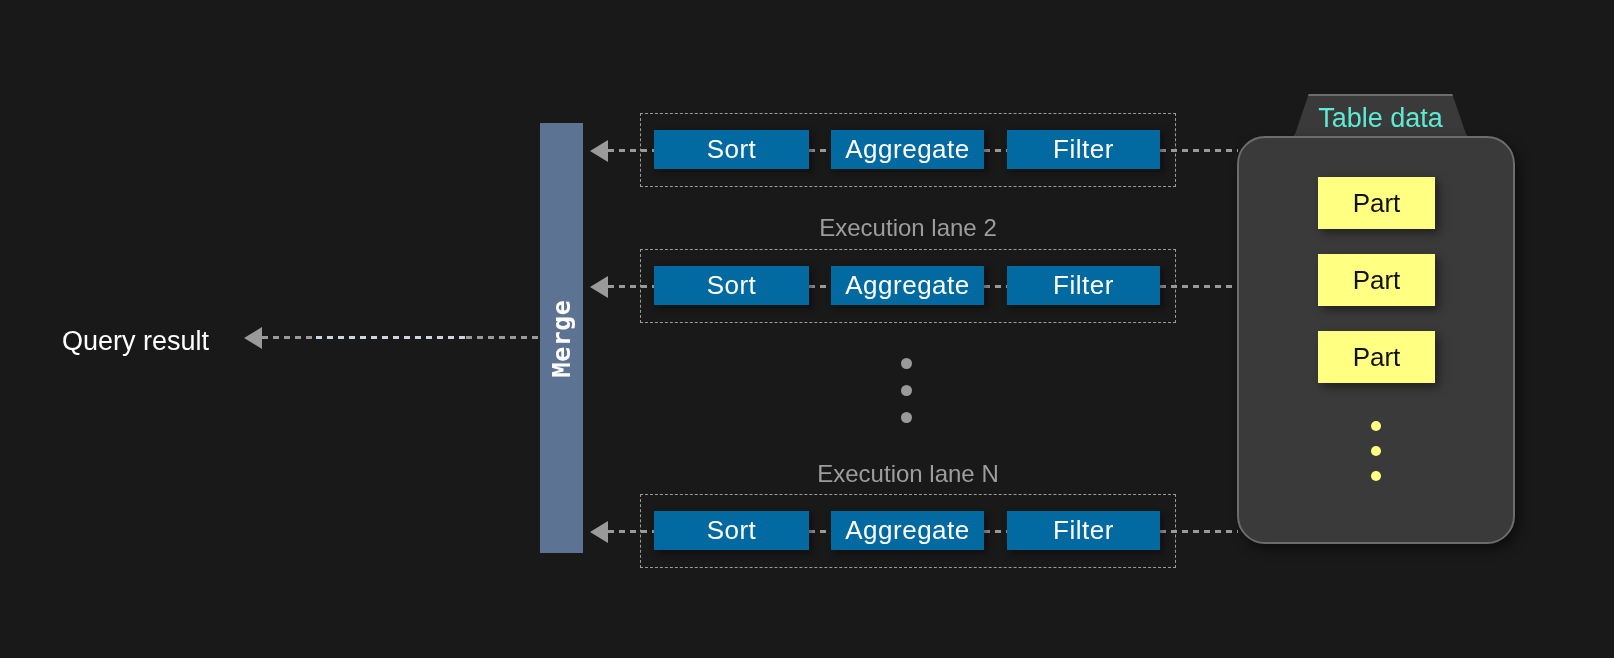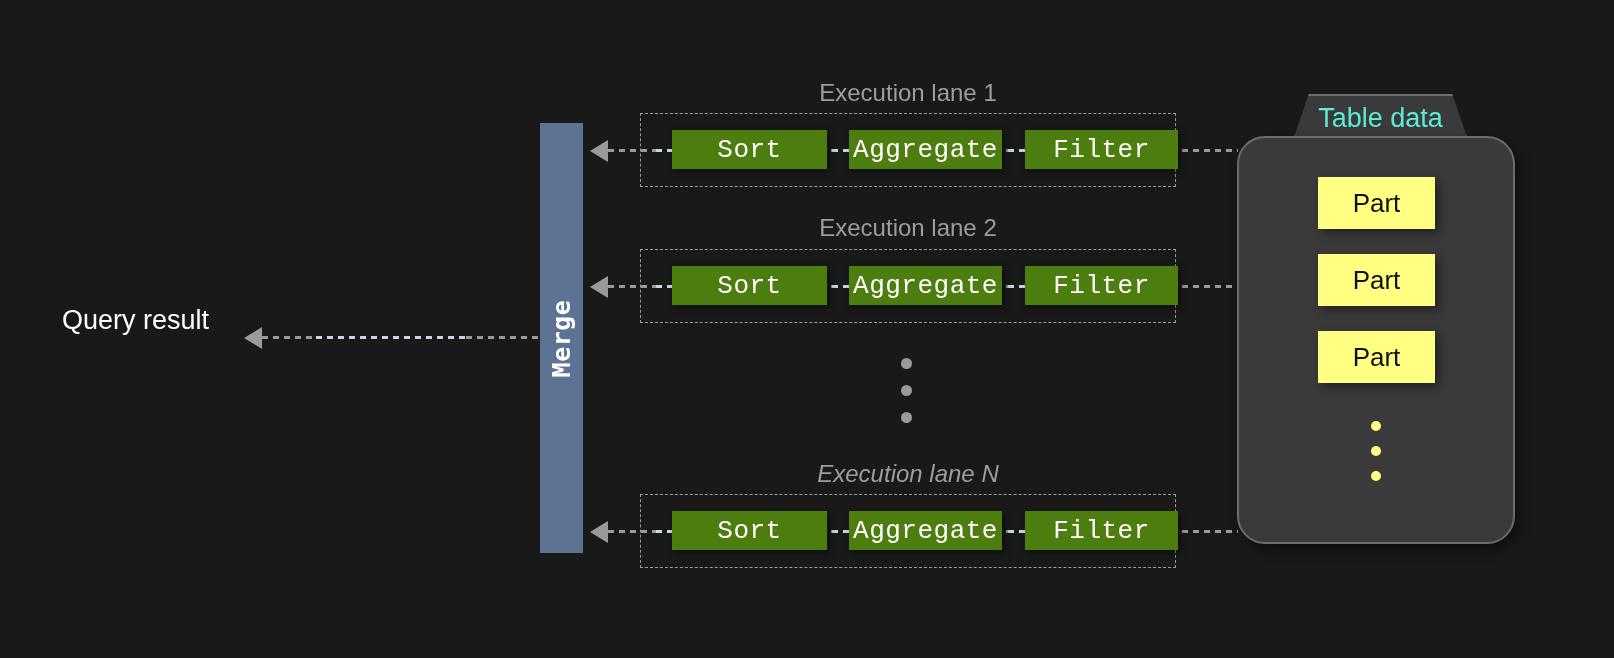--- a/index.html
+++ b/index.html
@@ -53,30 +53,29 @@
     font-family: "DejaVu Sans Mono", monospace;
     font-weight: 700;
     letter-spacing: 0.5px;
     transform: rotate(-90deg);
     white-space: nowrap;
   }
 
   
   .op-box {
     position: absolute;
-    background: #4d7c0f;
+    background: #0369a1;
     display: flex;
     align-items: center;
     justify-content: center;
     color: #ffffff;
-    font-family: Liberation Mono, monospace;
+    font-family: Liberation Sans, sans-serif;
     font-size: 26px;
     letter-spacing: 0.5px;
     box-shadow: 3px 3px 7px rgba(0,0,0,0.45);
-    margin-left: 18px;
   }
 
   
   .query-result {
     position: absolute;
     color: #ffffff;
     font-size: 27px;
     font-family: "Liberation Sans", sans-serif;
     white-space: nowrap;
   }
@@ -144,34 +143,33 @@
     font-size: 26px;
     font-family: "Liberation Sans", sans-serif;
     box-shadow: 4px 4px 9px rgba(0,0,0,0.45);
   }
 </style>
 </head>
 <body>
 
 <div id="stage">
 
-  <div class="query-result" style="left:62px; top:305px;">Query result</div>
+  <div class="query-result" style="left:62px; top:326px;">Query result</div>
 
   <div class="arrowhead" style="left:244px; top:327px;"></div>
 
   <div class="dotline" style="left:262px; top:336px; width:54px;"></div>
   <div class="dotline over-box" style="left:316px; top:336px; width:150px;"></div>
   <div class="dotline" style="left:466px; top:336px; width:76px;"></div>
 
 
   <div class="merge-bar" style="left:540px; top:123px; width:43px; height:430px;">
     <span class="merge-label">Merge</span>
   </div>
 
-  <div class="lane-label" style="left:640px; top:79px; width:536px;">Execution lane 1</div>
 
   <div class="lane-frame" style="left:640px; top:113px; width:536px; height:74px;"></div>
 
   <div class="arrowhead" style="left:590px; top:140px;"></div>
   <div class="dotline" style="left:608px; top:149px; width:48px;"></div>
   <div class="dotline over-box" style="left:656px; top:149px; width:153px;"></div>
   <div class="dotline" style="left:809px; top:149px; width:23px;"></div>
   <div class="dotline over-box" style="left:832px; top:149px; width:152px;"></div>
   <div class="dotline" style="left:984px; top:149px; width:24px;"></div>
   <div class="dotline over-box" style="left:1008px; top:149px; width:152px;"></div>
@@ -197,21 +195,21 @@
   <div class="op-box" style="left:654px; top:266px; width:155px; height:39px;">Sort</div>
   <div class="op-box" style="left:831px; top:266px; width:153px; height:39px;">Aggregate</div>
   <div class="op-box" style="left:1007px; top:266px; width:153px; height:39px;">Filter</div>
 
   <div class="vdots" style="left:901px; top:358px;">
     <span></span>
     <span></span>
     <span></span>
   </div>
 
-  <div class="lane-label" style="left:640px; top:460px; width:536px;font-style:italic;">Execution lane N</div>
+  <div class="lane-label" style="left:640px; top:460px; width:536px;">Execution lane N</div>
 
   <div class="lane-frame" style="left:640px; top:494px; width:536px; height:74px;"></div>
 
   <div class="arrowhead" style="left:590px; top:521px;"></div>
   <div class="dotline" style="left:608px; top:530px; width:48px;"></div>
   <div class="dotline over-box" style="left:656px; top:530px; width:153px;"></div>
   <div class="dotline" style="left:809px; top:530px; width:23px;"></div>
   <div class="dotline over-box" style="left:832px; top:530px; width:152px;"></div>
   <div class="dotline" style="left:984px; top:530px; width:24px;"></div>
   <div class="dotline over-box" style="left:1008px; top:530px; width:152px;"></div>

